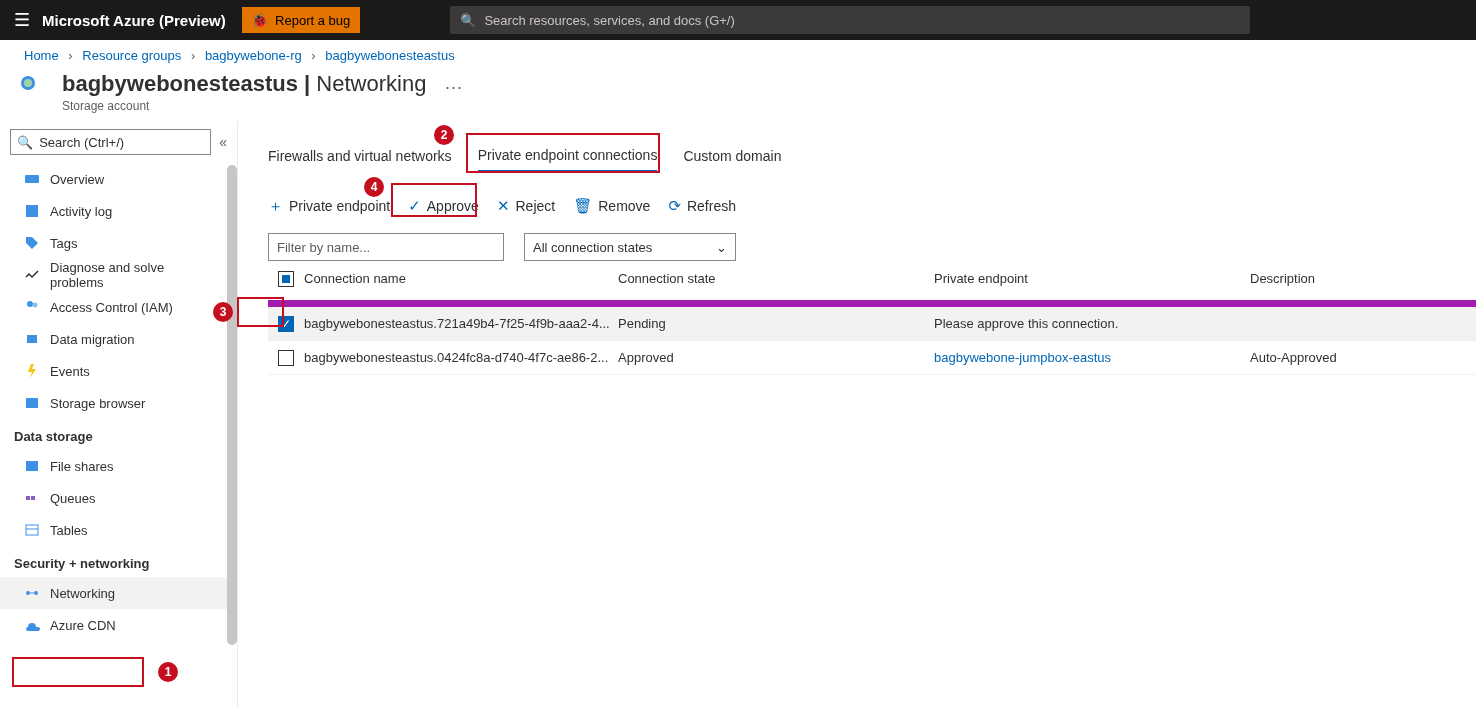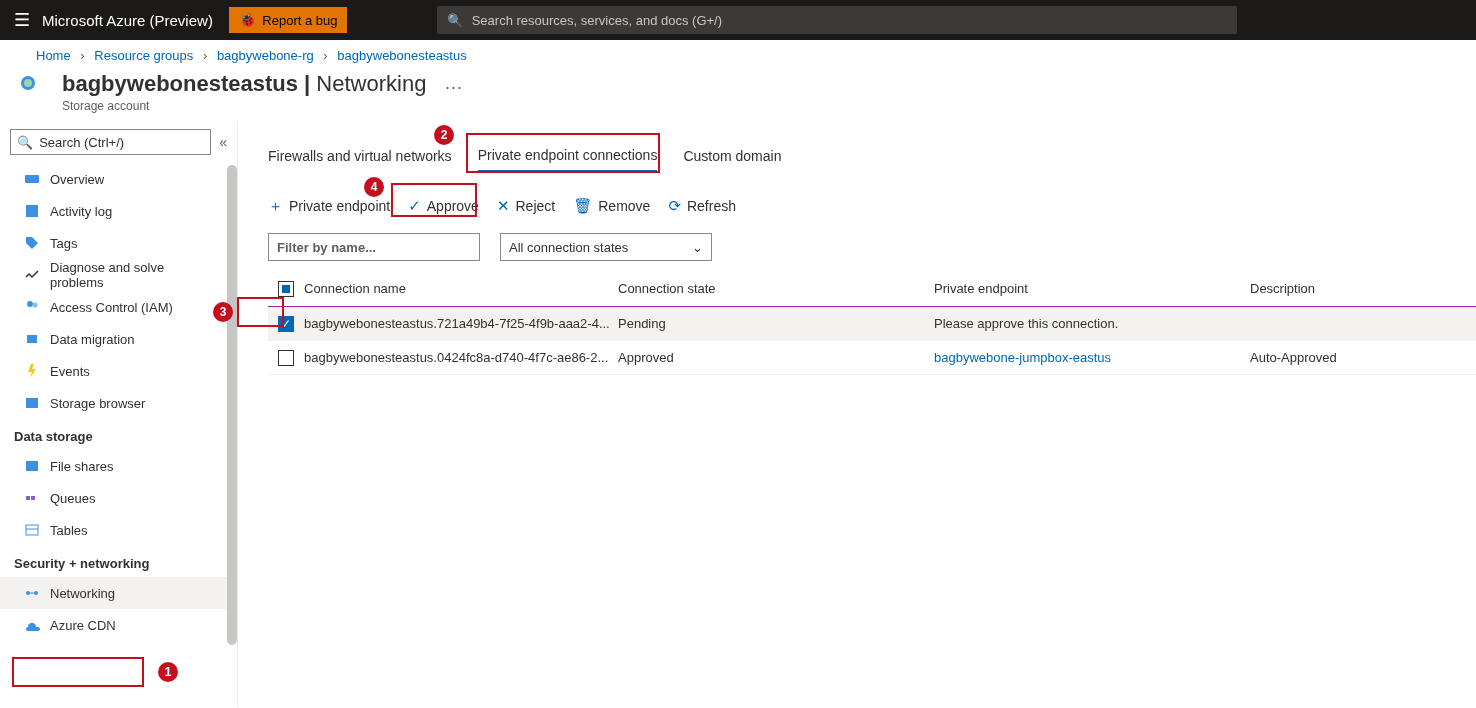--- a/index.html
+++ b/index.html
@@ -1,28 +1,28 @@
 <!DOCTYPE html>
 <html><head>
   <meta charset="utf-8">
   <style>
     * { margin: 0; padding: 0; box-sizing: border-box; font-family: "Segoe UI", Arial, sans-serif; }
     body { width: 1476px; height: 708px; overflow: hidden; background: #fff; }
 
     
     .topbar { height: 40px; background: #1b1a19; color: #fff; display: flex; align-items: center; padding: 0 8px; }
     .topbar .ham { width: 28px; text-align: center; font-size: 18px; color: #fff; cursor:pointer; }
-    .topbar .brand { font-size: 15px; font-weight: 400; margin-left: 6px; margin-right: 16px; }
+    .topbar .brand { font-size: 15px; font-weight: 700; margin-left: 6px; margin-right: 16px; }
     .topbar .bug { background: #e37400; color: #000; height: 26px; padding: 0 10px; display:flex; align-items:center; gap:6px; font-size:13px; cursor:pointer; }
     .topbar .bug .bugicon { font-size:14px; }
     .topbar .search { flex: 0 0 800px; height: 28px; background: #3b3a39; border-radius: 2px; display:flex; align-items:center; padding:0 10px; font-size:13px; color:#c8c6c4; margin-left:90px; }
     .topbar .search .sicon { margin-right:8px; opacity:.8; }
 
     
-    .crumbs { padding: 8px 36px 4px; font-size: 13px; color:#605e5c; }
+    .crumbs { padding: 8px 24px 4px; font-size: 13px; color:#605e5c; }
     .crumbs a { color:#0067b8; text-decoration:none; }
     .crumbs .sep { margin:0 6px; color:#605e5c; }
 
     
     .pagehead { padding: 4px 20px 8px 20px; display:flex; align-items:flex-start; gap:12px; }
     .pagehead .res-icon { width:30px; height:30px; margin-top:4px; }
     .pagehead .titles .t1 { font-size: 22px; font-weight: 600; color:#323130; }
     .pagehead .titles .t1 .sub { font-weight: 400; color:#323130; }
     .pagehead .titles .t2 { font-size: 12px; color:#605e5c; margin-top:2px; }
     .pagehead .more { font-size: 18px; color:#605e5c; margin-left:6px; margin-top:6px; cursor:pointer; }
@@ -46,25 +46,25 @@
     .tabs { display:flex; gap:26px; font-size:14px; color:#323130; padding-top:18px; }
     .tabs .tab { height:34px; display:flex; align-items:center; cursor:pointer; }
     .tabs .tab.active { border-bottom:3px solid #0067b8; font-weight:400; }
 
     .cmdbar { display:flex; gap:18px; padding:20px 0 14px 0; align-items:center; font-size:14px; color:#323130; }
     .cmdbar .cmd { display:flex; align-items:center; gap:6px; cursor:pointer; height:26px; }
     .cmdbar .cmd .cicon { font-size:15px; color:#0067b8; }
 
     .filters { display:flex; gap:20px; padding-bottom:10px; }
     .filters .fbox { height:28px; border:1px solid #8a8886; font-size:13px; display:flex; align-items:center; padding:0 8px; color:#605e5c; background:#fff; }
-    .filters .fbox.name { width:212px;font-weight:bold; }
+    .filters .fbox.name { width:236px; }
     .filters .fbox.state { width:212px; color:#323130; justify-content:space-between; }
 
     .table { font-size:13px; color:#323130; }
-    .table .thead { display:flex; align-items:center; height:36px; border-bottom:1px solid #a21caf; }
+    .table .thead { display:flex; align-items:flex-start; height:36px; border-bottom:7px solid #a21caf; }
     .table .row { display:flex; align-items:center; height:34px; border-bottom:1px solid #f3f2f1; }
     .table .row.sel { background:#f3f2f1; }
     .col-cb { width:36px; display:flex; justify-content:center; }
     .col-name { width:314px; white-space:nowrap; overflow:hidden; text-overflow:ellipsis; }
     .col-state { width:316px; }
     .col-ep { width:316px; }
     .col-desc { flex:1; }
     .checkbox { width:16px; height:16px; border:1px solid #323130; display:inline-flex; align-items:center; justify-content:center; background:#fff; cursor:pointer; }
     .checkbox.semi::after { content:""; width:8px; height:8px; background:#0067b8; }
     .checkbox.checked { background:#0067b8; border-color:#0067b8; color:#fff; font-size:12px; }

